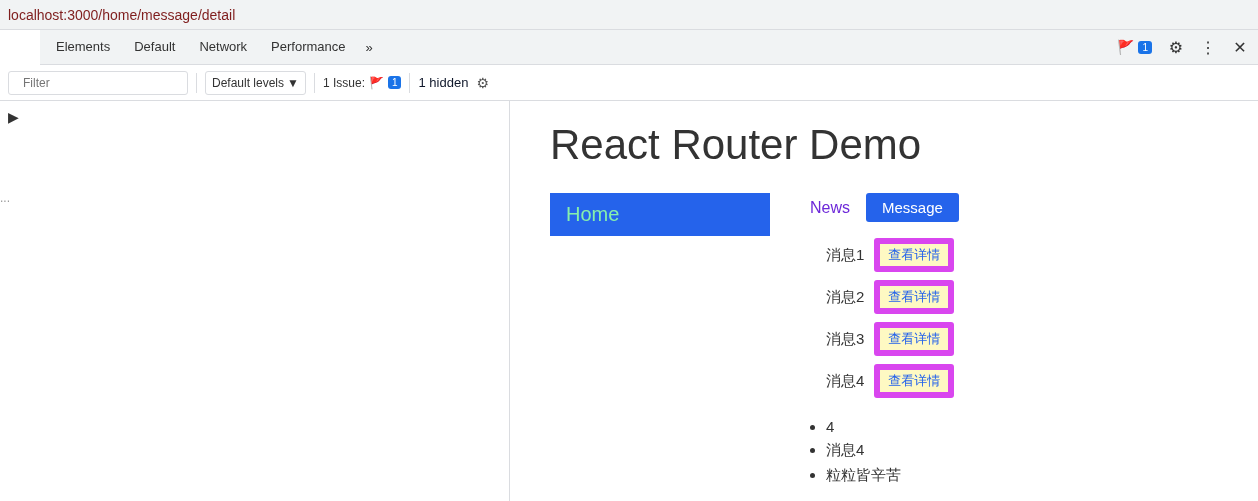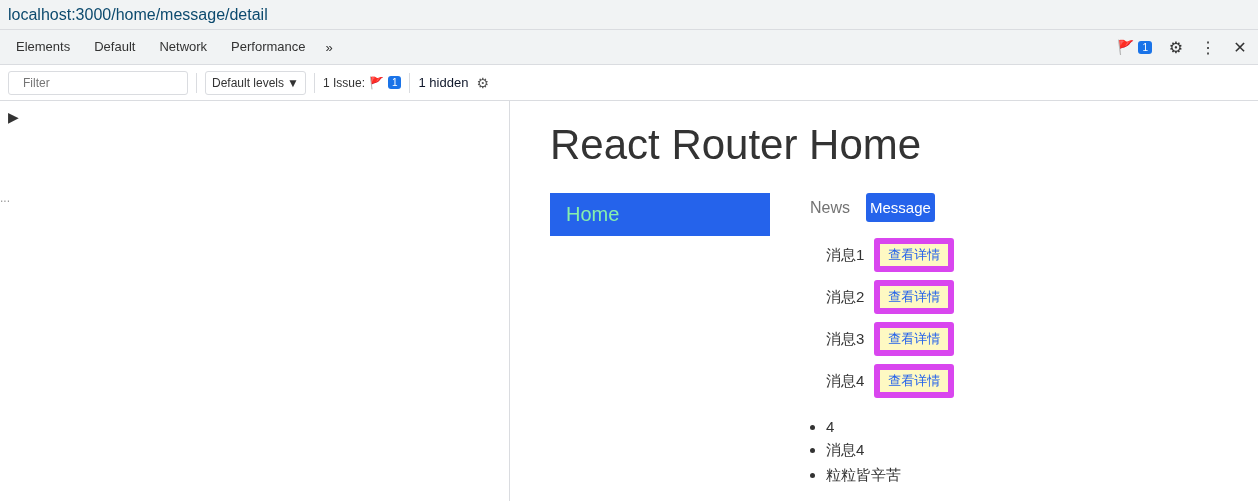--- a/index.html
+++ b/index.html
@@ -18,33 +18,34 @@
     
     .browser-bar {
       background: #f1f3f4;
       height: 30px;
       display: flex;
       align-items: center;
       padding: 0 8px;
       border-bottom: 1px solid #dadce0;
     }
     .url-bar {
-      font-size: 16px;
-      color: #0c4a6e;
+      font-size: 14px;
+      color: #7f1d1d;
     }
 
     
     .devtools-tabs {
       background: #f1f3f4;
       height: 35px;
       display: flex;
       align-items: center;
       border-bottom: 1px solid #dadce0;
       padding: 0 4px;
       gap: 0;
+      margin-left: 40px;
     }
     .devtools-tab {
       font-size: 13px;
       color: #333;
       padding: 0 12px;
       height: 35px;
       display: flex;
       align-items: center;
       cursor: pointer;
       border-bottom: 2px solid transparent;
@@ -231,31 +232,31 @@
 
     
     .sub-nav {
       display: flex;
       align-items: center;
       gap: 8px;
       margin-bottom: 16px;
     }
     .sub-nav-link {
       font-size: 16px;
-      color: #737373;
+      color: #6d28d9;
       text-decoration: none;
       padding: 4px 8px;
       cursor: pointer;
     }
     .sub-nav-btn {
       font-size: 15px;
       color: white;
       background: #2563eb;
       border: none;
-      padding: 6px 4px;
+      padding: 6px 16px;
       border-radius: 3px;
       cursor: pointer;
     }
 
     
     .message-list {
       list-style: disc;
       padding-left: 24px;
       margin-bottom: 20px;
     }
@@ -349,21 +350,21 @@
 </div>
 
 <div class="main-layout">
 
   <div class="left-panel">
     <div class="left-panel-arrow">▶</div>
     <div class="left-panel-dots">...</div>
   </div>
 
   <div class="right-panel">
-    <h1 class="app-title">React Router Home</h1>
+    <h1 class="app-title">React Router Demo</h1>
 
     <div style="display:flex; gap:32px;">
 
       <div class="nav-links">
         <a class="nav-link-home">Home</a>
       </div>
 
       <div style="flex:1;">
 
         <div class="sub-nav">

